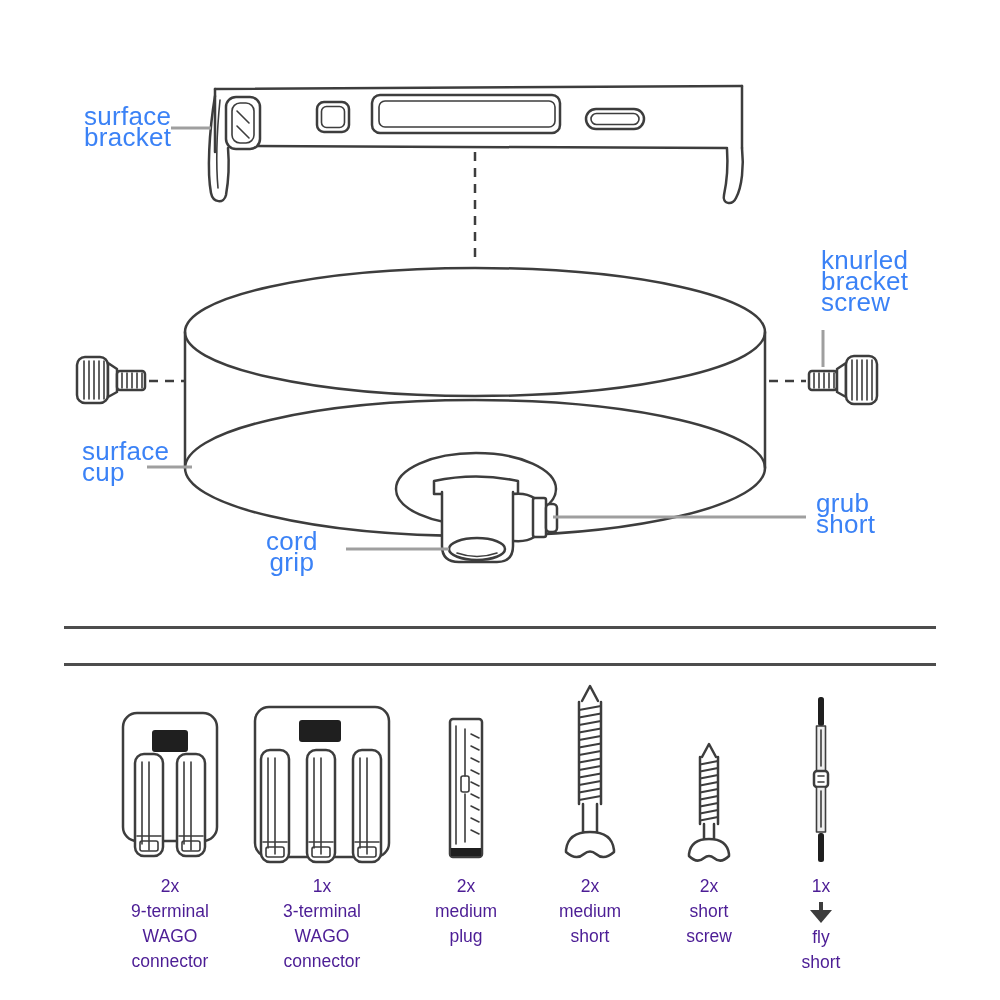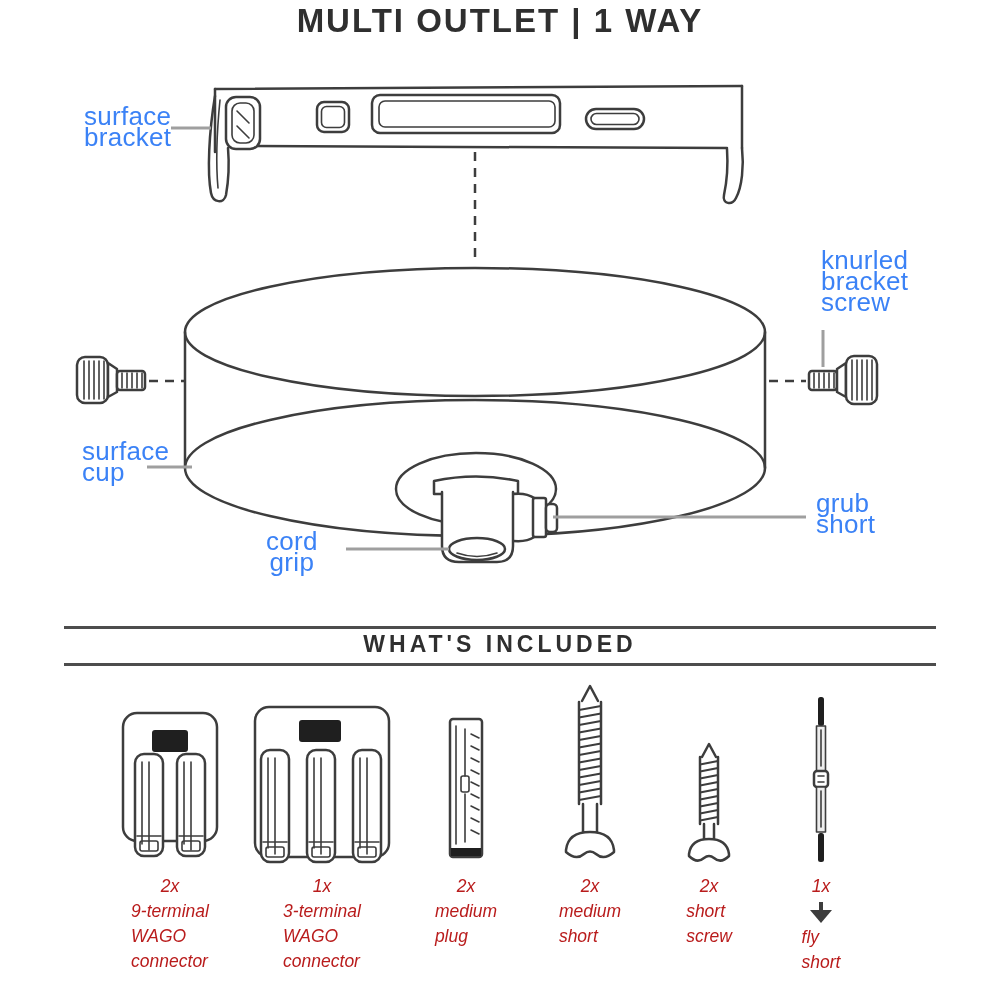--- a/index.html
+++ b/index.html
@@ -22,32 +22,31 @@
   .leader{ stroke:#9f9f9f; stroke-width:3; fill:none; }
 
   .dlabel { position:absolute; font-size:26px; line-height:21px;
             white-space:pre-line; color:#3b82f6; letter-spacing:0.3px; }
 
   .rule { position:absolute; left:64px; width:872px; height:3px; background:#4d4d4d; }
   .incl-head { position:absolute; top:631px; left:0; right:0; text-align:center;
                font-size:23px; font-weight:bold; letter-spacing:4px; color:#2f2f2f; }
 
   .item-icon { position:absolute; }
-  .item-label { position:absolute; top:874px; width:160px; 
-                font-size:17.5px; line-height:25px; color:#b91c1c;
-                display:flex; flex-direction:column; align-items:center;font-style:italic; }
+  .item-label { position:absolute; top:874px; width:160px; text-align:center;
+                font-size:17.5px; line-height:25px; color:#4c1d95;
+                display:flex; flex-direction:column; align-items:center; }
   .item-label .nm { white-space:pre-line; }
   .arrow-ic { margin:3px 0 1px 0; }
 </style>
 </head>
 <body>
 
 <div class="canvas">
 
-  <div class="title">MULTI OUTLET | 1 WAY</div>
 
   <svg class="main" width="1000" height="620" viewBox="0 0 1000 620">
 
     <g>
       <path class="ln" d="M215,89 L742,86"></path>
       <path class="ln" d="M742,86 L742,148"></path>
       <path class="ln" d="M229,146 L727,148"></path>
       <path class="ln" d="M215,89 L215,152"></path>
       <path class="ln" d="M215,96 C209,132 207,172 211,193 C213,203 224,204 226,195 C229,178 229,160 228,148"></path>
       <path class="thin" d="M220,100 C217,130 216,166 218,188"></path>
@@ -124,21 +123,20 @@
 bracket
 screw</div>
   <div class="dlabel" style="left:82px; top:441px;">surface
 cup</div>
   <div class="dlabel" style="left:266px; top:531px;text-align:center;">cord
 grip</div>
   <div class="dlabel" style="left:816px; top:493px;">grub
 short</div>
 
   <div class="rule" style="top:626px;"></div>
-  <div class="incl-head">WHAT'S INCLUDED</div>
   <div class="rule" style="top:663px;"></div>
 
   <svg class="item-icon" style="left:120px; top:710px;" width="100" height="158" viewBox="0 0 100 158">
     <rect class="ln wfill" x="3" y="3" width="94" height="128" rx="14"></rect>
     <rect class="blk" x="32" y="20" width="36" height="22" rx="3"></rect>
     <rect class="ln wfill" x="15" y="44" width="28" height="102" rx="9"></rect>
     <path class="thin" d="M22,52 V134 M29,52 V140"></path>
     <path class="thin" d="M17,126 H41"></path>
     <rect class="thin" x="20" y="131" width="18" height="10" rx="2"></rect>
     <rect class="ln wfill" x="57" y="44" width="28" height="102" rx="9"></rect>

